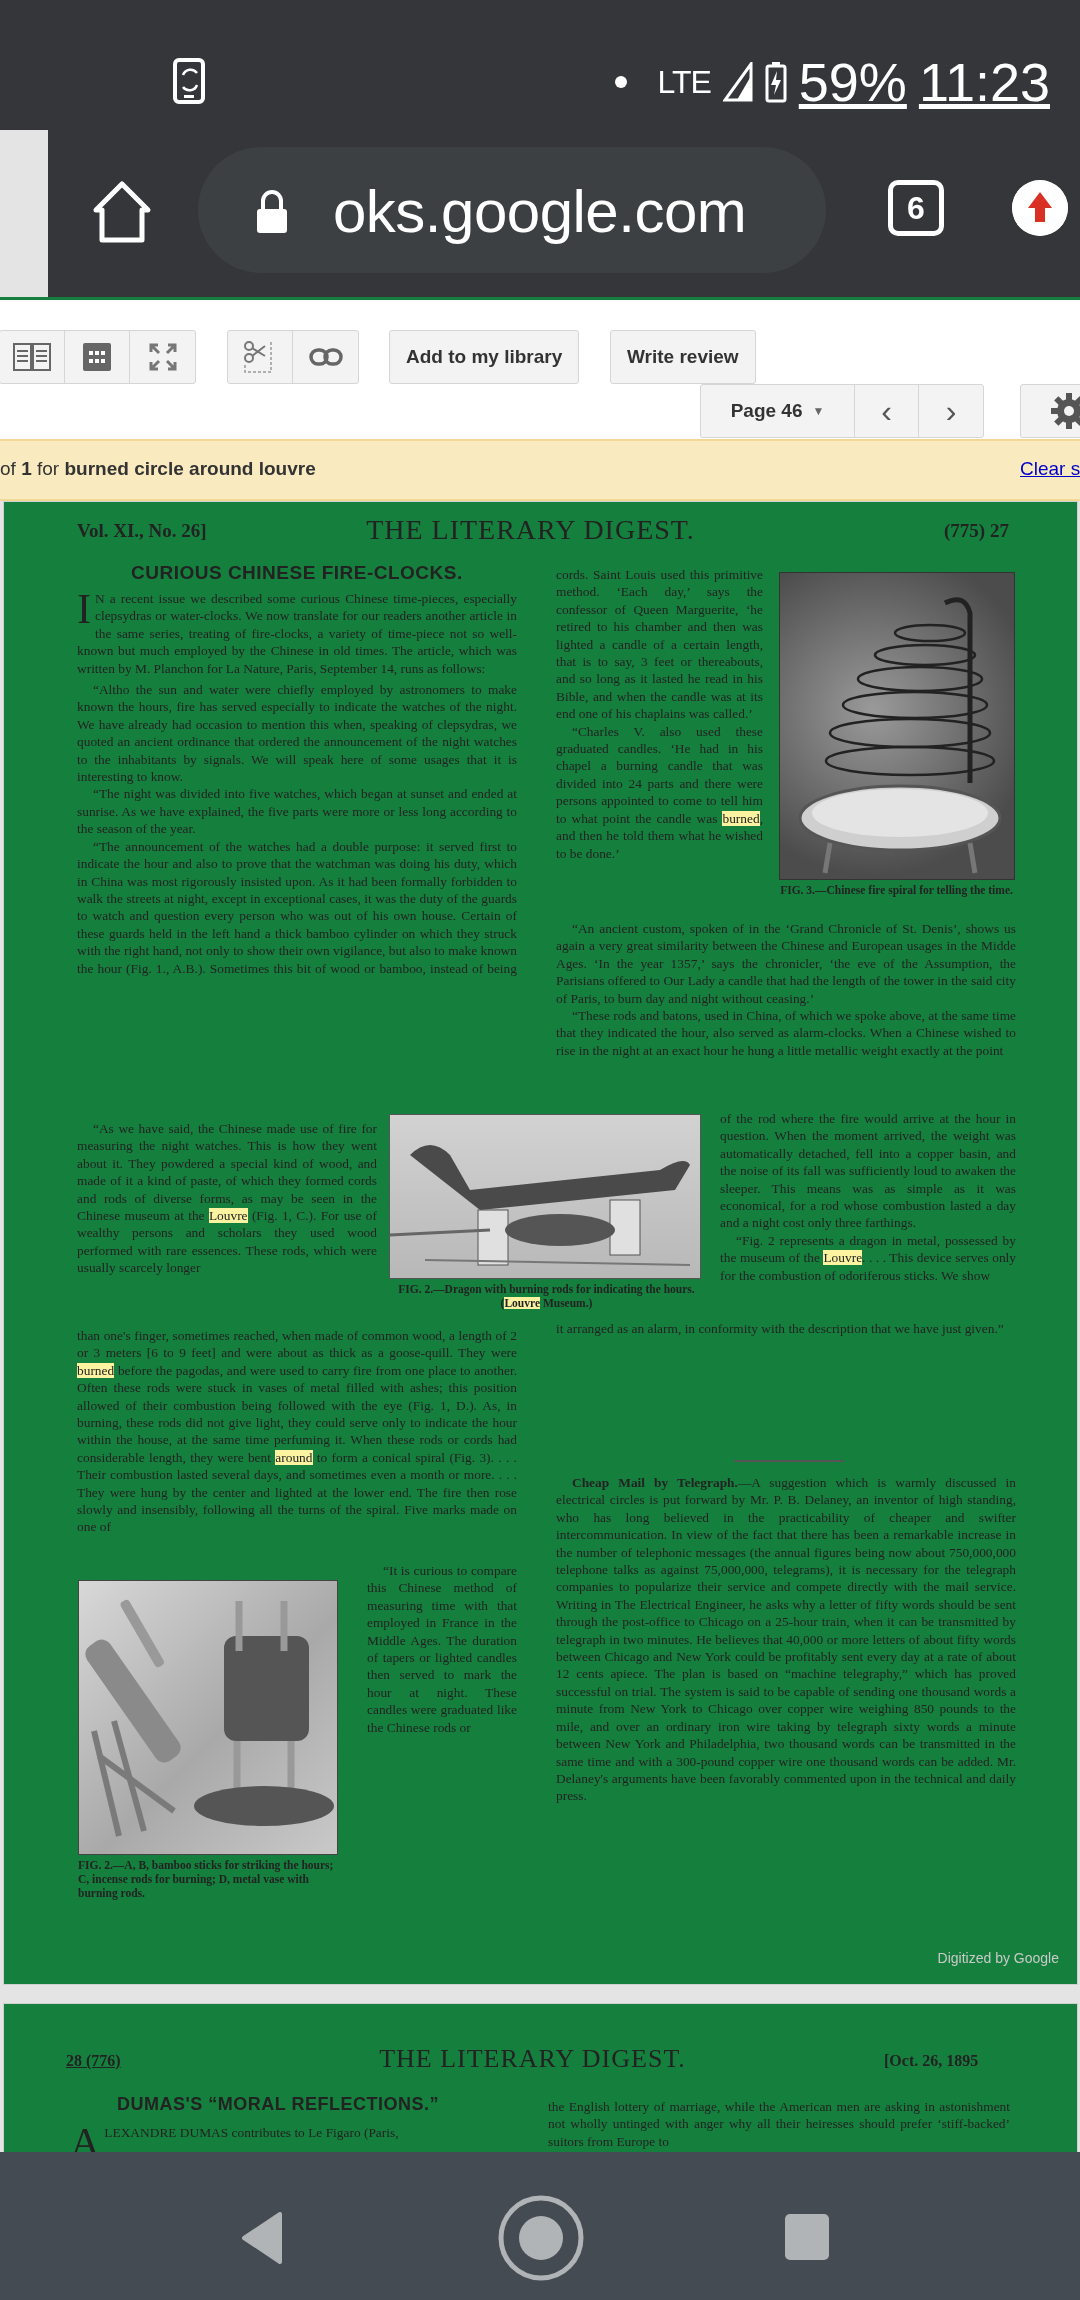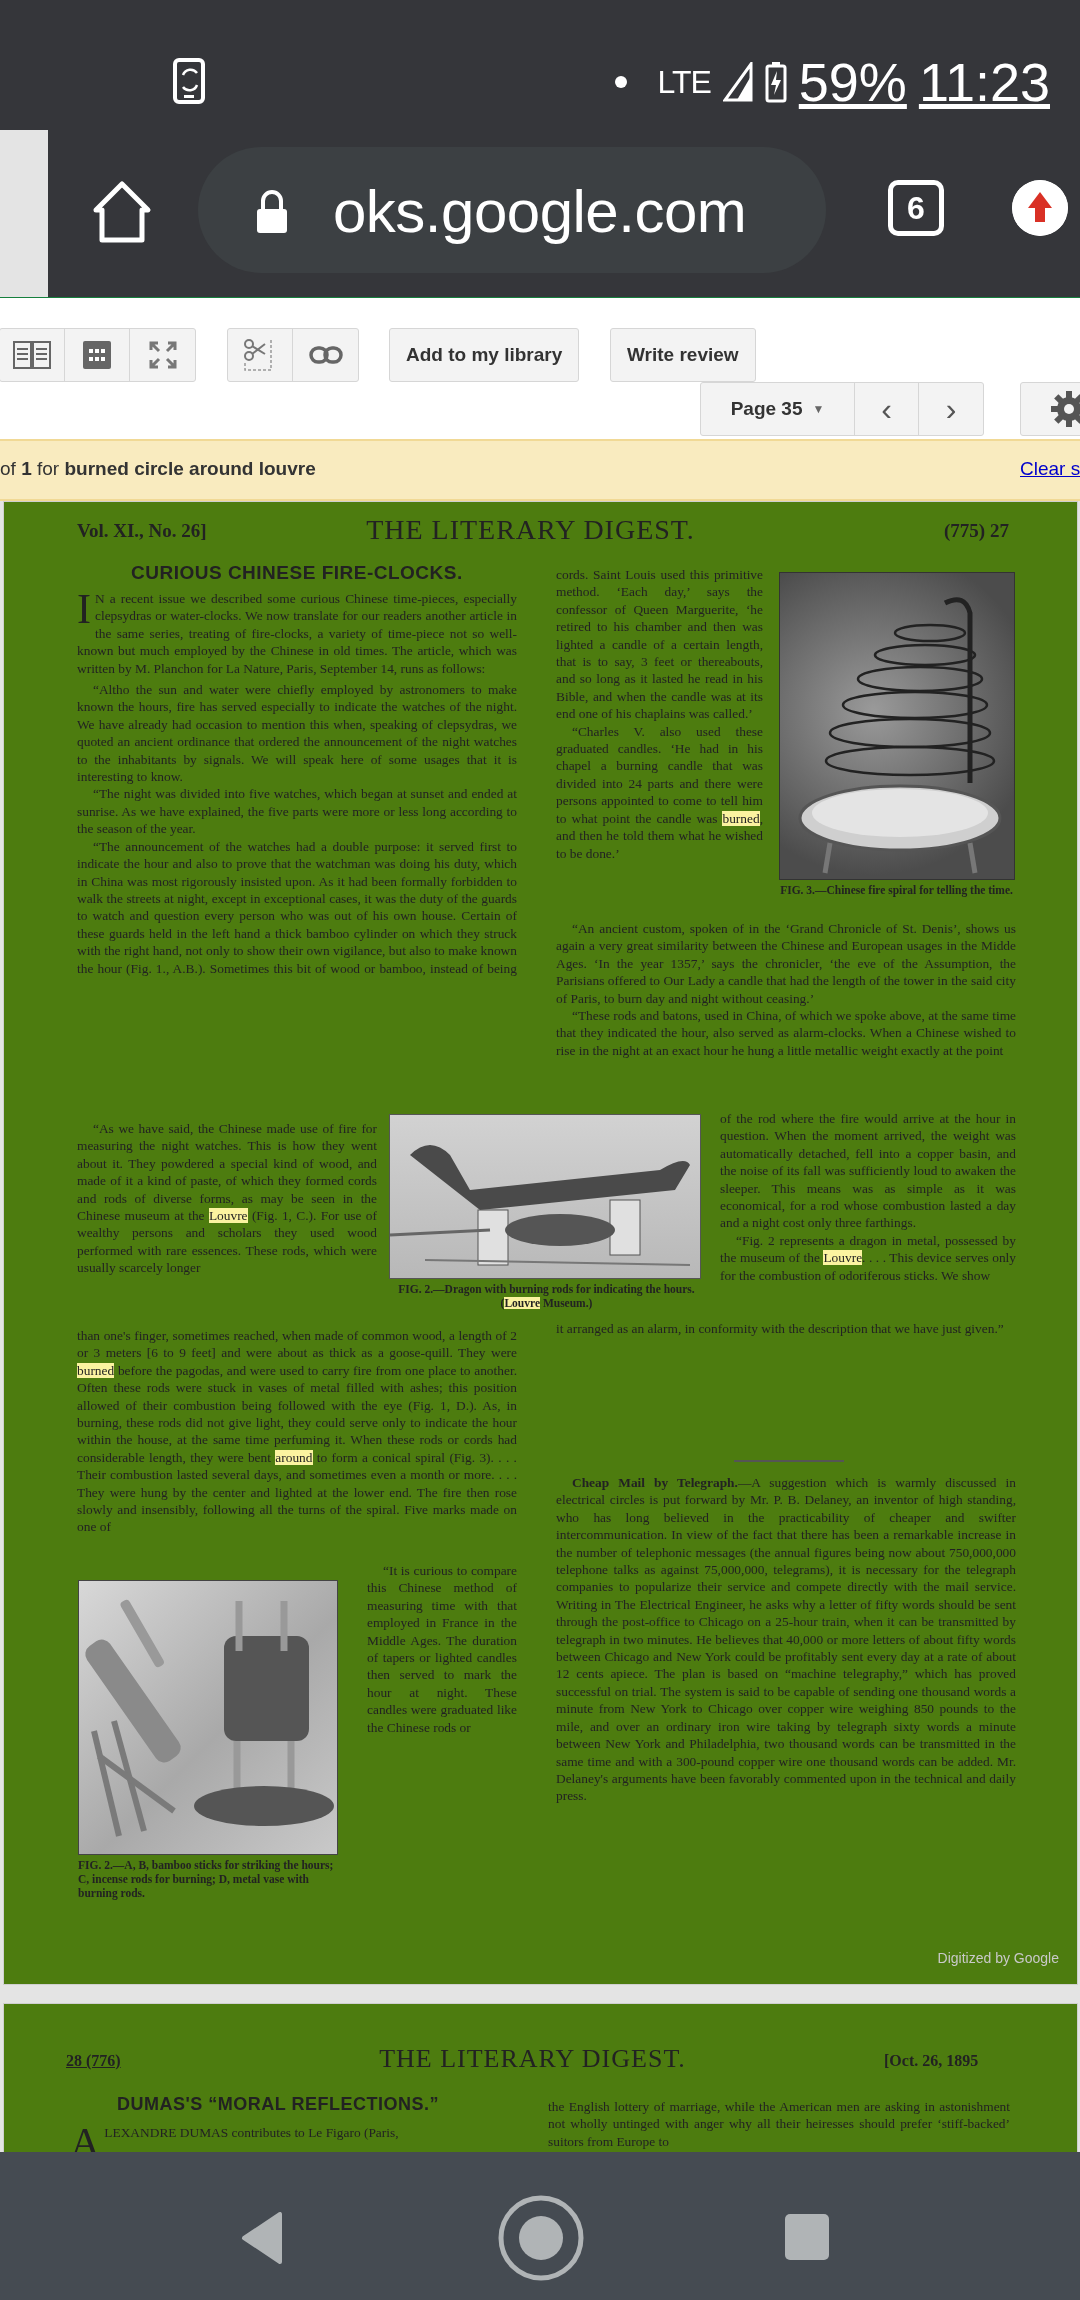--- a/index.html
+++ b/index.html
@@ -16,41 +16,41 @@
 
   .chromebar { position: absolute; left: 0; top: 130px; width: 1080px; height: 167px; background: #35363a; margin-left: 48px; }
   .home-btn { position: absolute; left: 44px; top: 50px; width: 60px; height: 64px; }
   .omnibox { position: absolute; left: 150px; top: 17px; width: 628px; height: 126px; background: #3c4043; border-radius: 63px; overflow: hidden; }
   .lock-icon { position: absolute; left: 57px; top: 42px; width: 34px; height: 46px; }
   .url { position: absolute; left: 135px; top: 30px; font-size: 60px; color: #fff; white-space: nowrap; letter-spacing: -0.5px; }
   .tabs-btn { position: absolute; left: 840px; top: 50px; width: 56px; height: 56px; border: 5px solid #fff; border-radius: 10px; color: #fff; font-size: 32px; font-weight: bold; text-align: center; line-height: 46px; }
   .update-btn { position: absolute; left: 964px; top: 50px; width: 56px; height: 56px; border-radius: 50%; background: #fff; }
 
   
-  .booksbar { position: absolute; left: 0; top: 297px; width: 1080px; height: 142px; background: #fff; border-top: 1px solid #15803d; }
+  .booksbar { position: absolute; left: 0; top: 297px; width: 1080px; height: 142px; background: #fff; border-top: 3px solid #15803d; }
   .tb-group { position: absolute; top: 30px; height: 54px; display: flex; border: 1px solid #d6d6d6; border-radius: 3px; background: #f3f3f3; }
   .tb-group .tb-btn { width: 65px; height: 52px; border-right: 1px solid #d6d6d6; display: flex; align-items: center; justify-content: center; }
   .tb-group .tb-btn:last-child { border-right: none; }
   .tb-text-btn { position: absolute; top: 30px; height: 54px; padding: 0 16px; border: 1px solid #d6d6d6; border-radius: 3px; background: #f3f3f3; font-size: 19px; font-weight: bold; color: #333; line-height: 52px; }
   .page-group { position: absolute; left: 700px; top: 84px; height: 54px; display: flex; border: 1px solid #d6d6d6; border-radius: 3px; background: #f3f3f3; }
   .page-sel { width: 154px; height: 52px; border-right: 1px solid #d6d6d6; font-size: 19px; font-weight: bold; color: #333; display: flex; align-items: center; justify-content: center; gap: 10px; }
   .page-sel .caret { font-size: 12px; color: #666; }
   .nav-btn { width: 64px; height: 52px; border-right: 1px solid #d6d6d6; display: flex; align-items: center; justify-content: center; font-size: 32px; color: #555; }
   .nav-btn:last-child { border-right: none; }
   .gear-btn { position: absolute; left: 1020px; top: 84px; width: 80px; height: 54px; border: 1px solid #d6d6d6; border-radius: 3px; background: #f3f3f3; }
 
   
   .searchbar { position: absolute; left: 0; top: 439px; width: 1080px; height: 62px; background: #f9ebbf; border-top: 2px solid #f1d995; border-bottom: 2px solid #f1d995; font-size: 19px; color: #333; }
   .search-result { position: absolute; left: 0; top: 17px; white-space: nowrap; }
   .search-result b { font-weight: bold; }
   .clear-link { position: absolute; left: 1020px; top: 17px; color: #0000cc; text-decoration: underline; white-space: nowrap; }
 
   
   .pageview { position: absolute; left: 0; top: 501px; width: 1080px; height: 1653px; background: #e4e4e4; overflow: hidden; }
-  .page { position: absolute; left: 3px; width: 1075px; background: #4d7c0f; border: 1px solid #cfcfcf; font-family: "Liberation Serif", serif; color: #222; }
+  .page { position: absolute; left: 3px; width: 1075px; background: #15803d; border: 1px solid #cfcfcf; font-family: "Liberation Serif", serif; color: #222; }
   .page1 { top: 0; height: 1484px; }
   .page2 { top: 1502px; height: 300px; }
 
   .run-head { position: absolute; top: 18px; font-size: 19px; font-weight: bold; }
   .masthead { position: absolute; top: 12px; left: 0; width: 100%; text-align: center; font-size: 28px; letter-spacing: 1px; }
   .art-title { position: absolute; font-family: "Liberation Sans", sans-serif; font-weight: bold; font-size: 19px; letter-spacing: 0.5px; }
 
   .col { position: absolute; font-size: 13.4px; line-height: 17.4px; text-align: justify; }
   .col p { text-indent: 16px; }
   .col p.noind { text-indent: 0; }
@@ -170,21 +170,21 @@
           <rect x="2" y="3" width="16" height="14" rx="7" fill="none" stroke="#666" stroke-width="3.5"></rect>
           <rect x="16" y="3" width="16" height="14" rx="7" fill="none" stroke="#666" stroke-width="3.5"></rect>
         </svg>
     </div>
   </div>
   <div class="tb-text-btn" style="left:389px;">Add to my library</div>
   <div class="tb-text-btn" style="left:610px;">Write review</div>
 
   <div class="page-group">
     <div class="page-sel">
-      <span>Page 35</span>
+      <span>Page 46</span>
       <span class="caret">▼</span>
     </div>
     <div class="nav-btn">‹</div>
     <div class="nav-btn">›</div>
   </div>
   <div class="gear-btn">
     <svg width="40" height="40" style="position:absolute;left:28px;top:6px;" viewBox="0 0 40 40">
       <g fill="#555">
           <circle cx="20" cy="20" r="12"></circle>
           <rect x="17" y="2" width="6" height="8"></rect>

